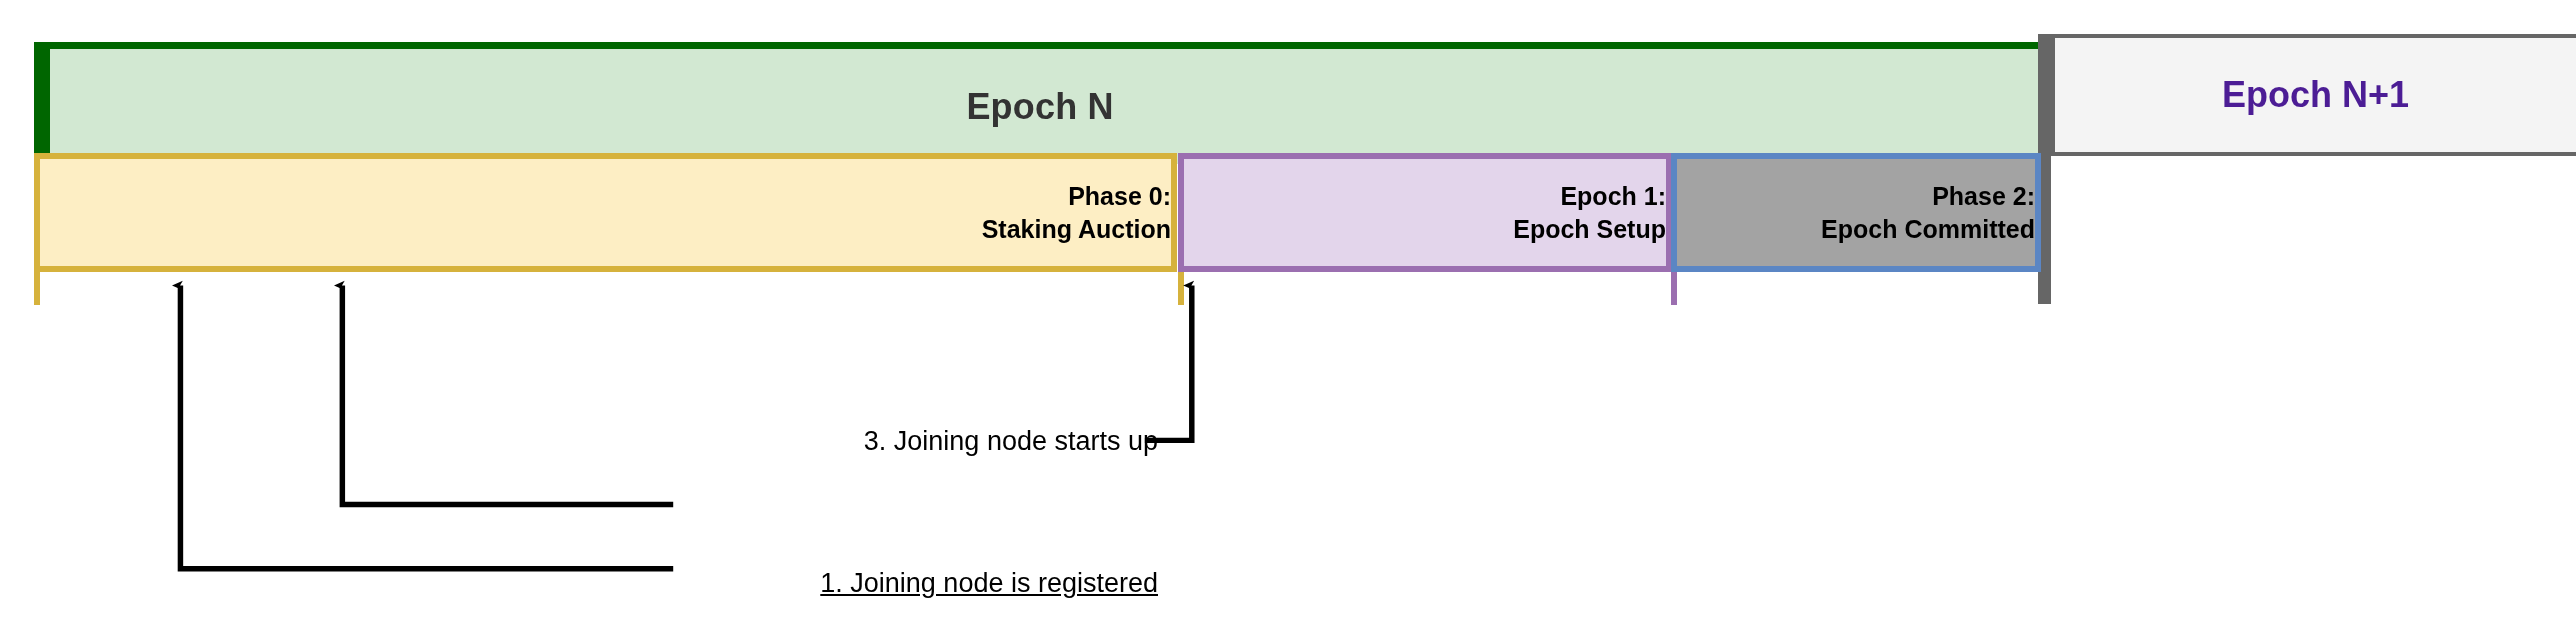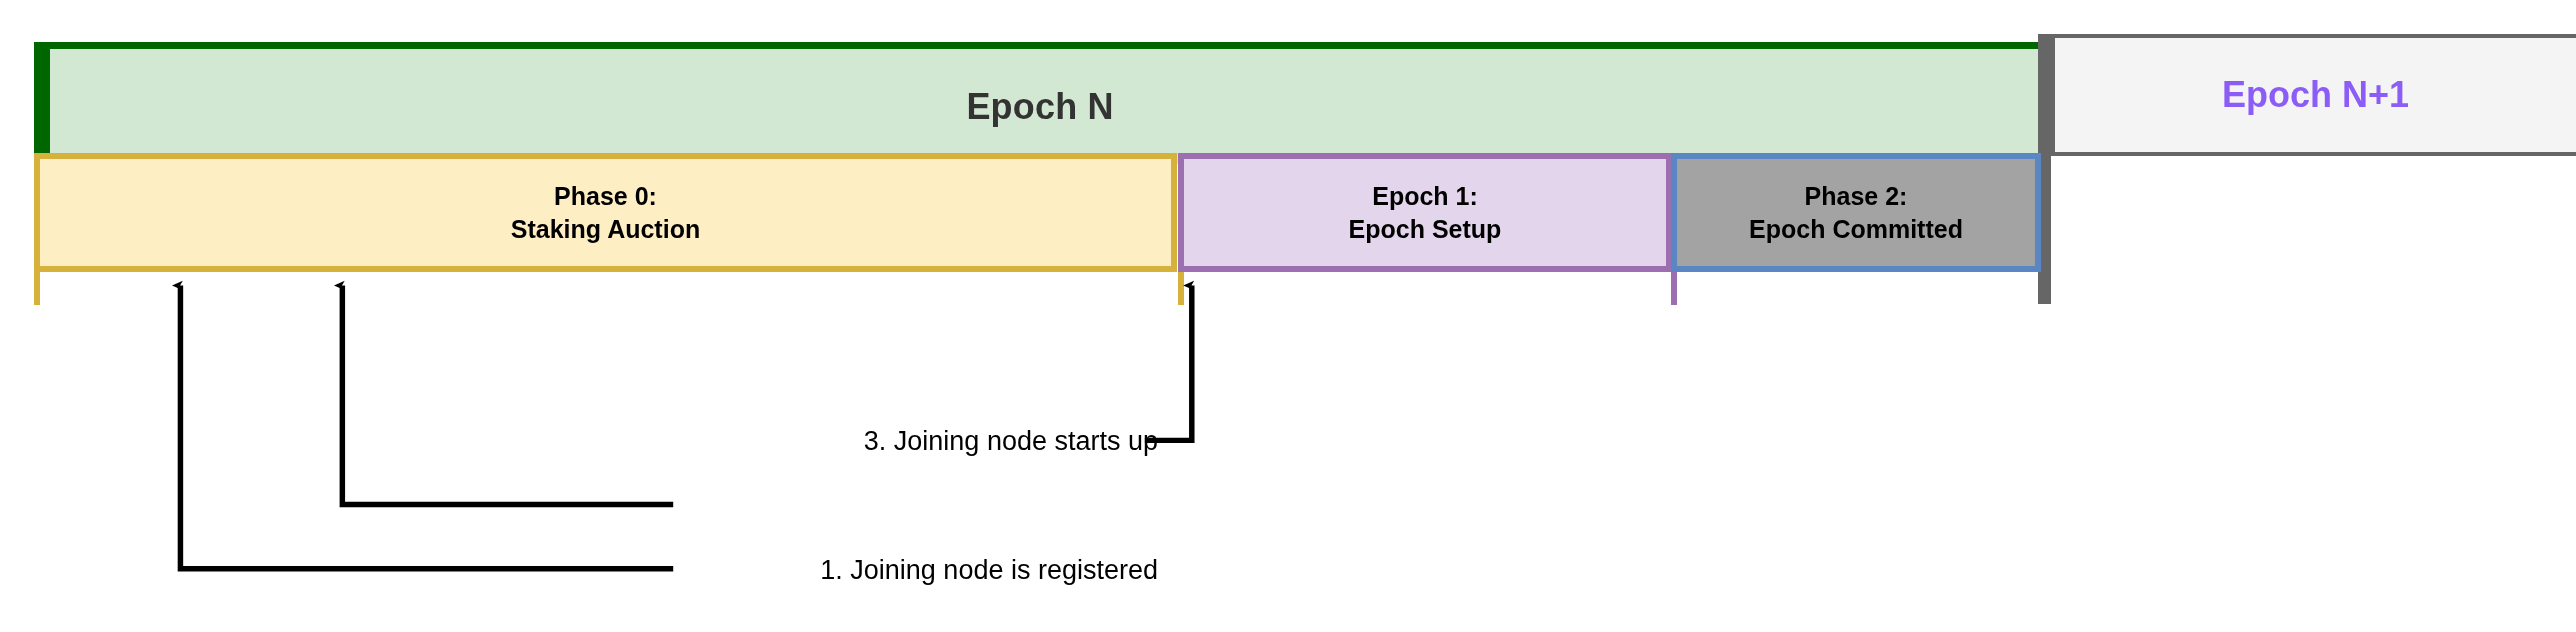--- a/index.html
+++ b/index.html
@@ -52,42 +52,42 @@
     border: 4.7px solid #666666;
     border-right: none;
     box-sizing: border-box;
     display: flex;
     align-items: center;
     justify-content: center;
   }
   .epoch-next-label {
     font-size: 36px;
     font-weight: bold;
-    color: #8b5cf6;
+    color: #4c1d95;
   }
 
   
   .epoch-divider {
     position: absolute;
     left: 2038px;
     top: 34px;
     width: 12.5px;
     height: 270px;
     background: #666666;
   }
 
   
   .phase {
     position: absolute;
     top: 153px;
     height: 119px;
     box-sizing: border-box;
     display: flex;
     flex-direction: column;
-    align-items: center;
+    align-items: flex-end;
     justify-content: center;
     white-space: nowrap;
   }
   .phase-line {
     font-size: 25px;
     font-weight: bold;
     color: #000000;
     line-height: 1.30;
   }
 
@@ -139,21 +139,21 @@
   .annotation {
     position: absolute;
     right: 1418px;       
     font-size: 27px;
     color: #000000;
     white-space: nowrap;
     text-align: center;
   }
   .ann-3 { top: 426px; }
   .ann-2 { top: 491px; }
-  .ann-1 { top: 555px; }
+  .ann-1 { top: 568px; text-decoration: underline; }
 </style>
 </head>
 <body>
 
 <div id="stage">
 
   <div class="epoch-n">
     <span class="epoch-n-label">Epoch N</span>
   </div>
 

